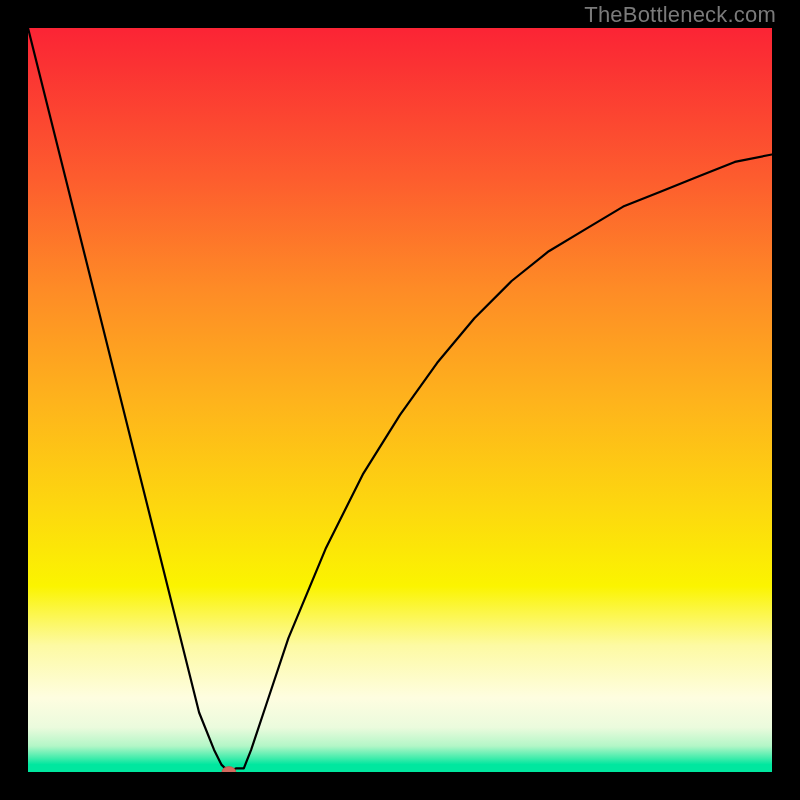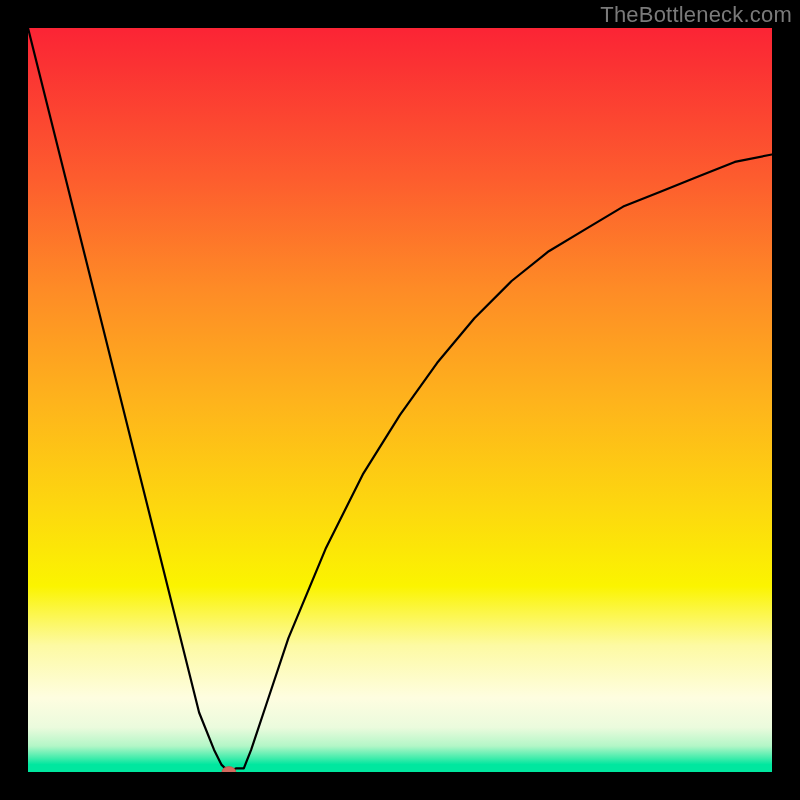--- a/index.html
+++ b/index.html
@@ -13,21 +13,21 @@
   }
   .frame {
     position: relative;
     width: 800px;
     height: 800px;
     background: #000;
   }
   .watermark {
     position: absolute;
     top: 2px;
-    right: 8px;
+    right: 24px;
     color: #7a7a7a;
     font-size: 22px;
     font-weight: 500;
     letter-spacing: 0.2px;
     user-select: none;
   }
   .plot-area {
     position: absolute;
     left: 28px;
     top: 28px;

